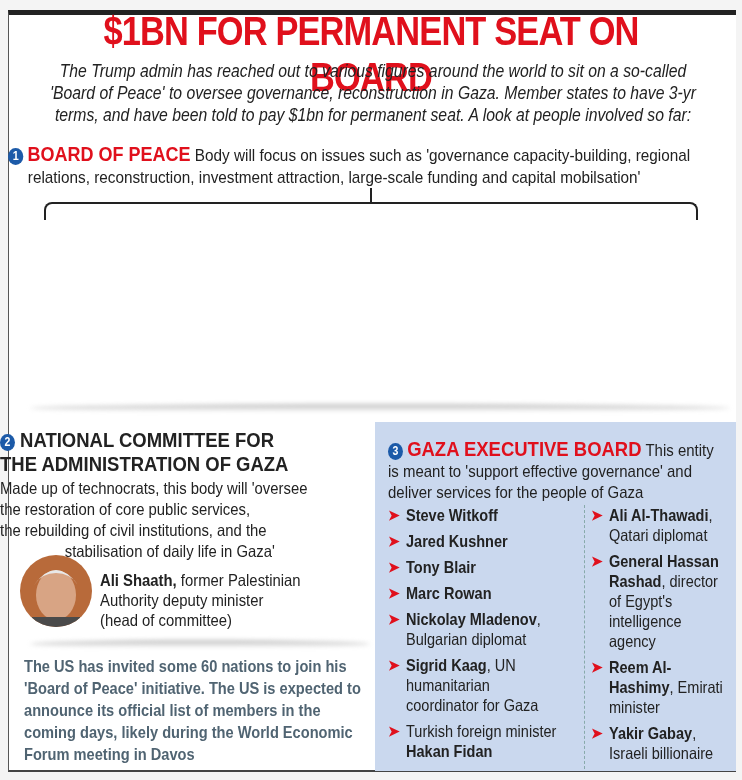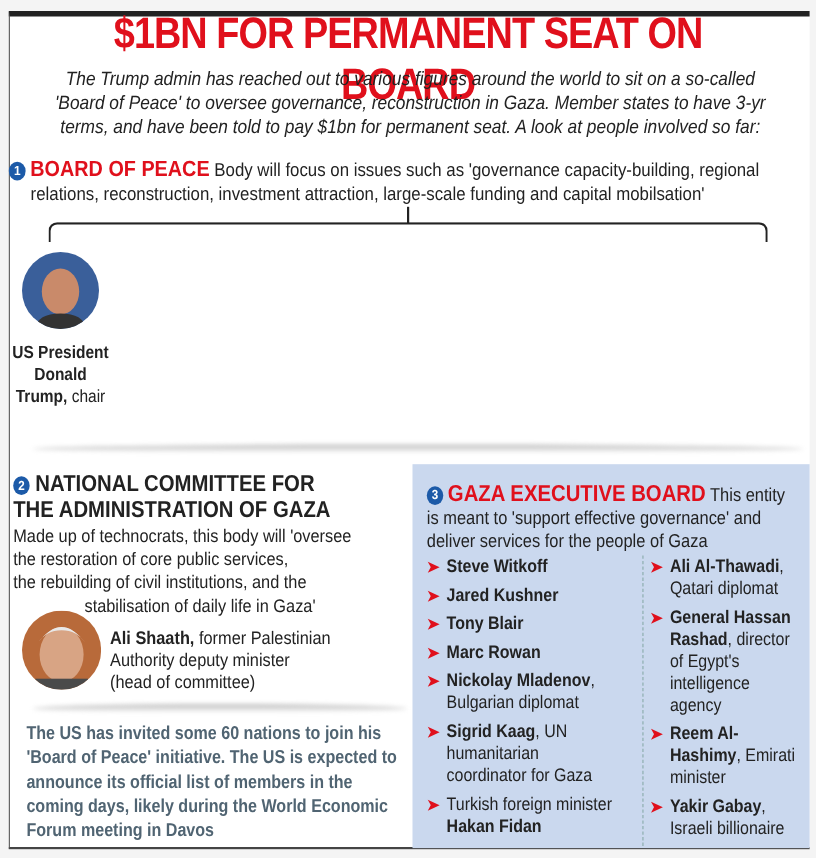--- a/index.html
+++ b/index.html
@@ -14,21 +14,21 @@
   .sec1 .line2 { padding-left: 22px; display: block; }
   .bracket { position: absolute; left: 44px; top: 202px; width: 654px; height: 18px; border: 2px solid #222; border-bottom: none; border-radius: 8px 8px 0 0; }
   .bracket-stem { position: absolute; left: 370px; top: 188px; width: 2px; height: 15px; background: #222; }
   .people { position: absolute; left: 10px; top: 226px; width: 726px; display: flex; }
   .person { width: 90.5px; display: flex; flex-direction: column; align-items: center; border-right: 1px dashed #bbb; height: 182px; }
   .person:last-child { border-right: none; }
   .avatar { width: 70px; height: 70px; border-radius: 50%; margin-top: 3px; overflow: hidden; position: relative; }
   .caption { margin-top: 12px; text-align: center; font-size: 16px; line-height: 20px; transform: scaleX(0.88); width: 104px; }
   .caption b { font-weight: 700; }
   .shadow-bar { position: absolute; height: 8px; background: linear-gradient(#bbb, rgba(255,255,255,0)); border-radius: 50%; filter: blur(2px); }
-  .sec2 { position: absolute; left: 12px; top: 428px; width: 360px; }
+  .sec2 { position: absolute; left: 0; top: 428px; width: 360px; }
   .sec2 .h { font-size: 21px; font-weight: 700; line-height: 24px; color: #222; transform: scaleX(0.88); transform-origin: left; width: 420px; }
   .sec2 .body { font-size: 16.5px; line-height: 21px; transform: scaleX(0.9); transform-origin: left; width: 400px; margin-top: 2px; }
   .sec2 .indent { padding-left: 72px; }
   .shaath { position: absolute; left: 20px; top: 555px; width: 72px; height: 72px; border-radius: 50%; overflow: hidden; }
   .shaath-cap { position: absolute; left: 100px; top: 570px; font-size: 16.5px; line-height: 20px; transform: scaleX(0.9); transform-origin: left; width: 300px; }
   .footnote { position: absolute; left: 24px; top: 656px; width: 400px; font-size: 17px; font-weight: 700; line-height: 22px; color: #506472; transform: scaleX(0.86); transform-origin: left; }
   .blue { position: absolute; left: 375px; top: 422px; width: 361px; height: 349px; background: #cad8ee; }
   .sec3-h { position: absolute; left: 388px; top: 438px; width: 400px; font-size: 17px; line-height: 21px; transform: scaleX(0.88); transform-origin: left; }
   .sec3-h .red { font-size: 21px; }
   .col { position: absolute; top: 505px; font-size: 16.5px; line-height: 20px; }
@@ -52,28 +52,20 @@
   <span class="num">1</span>
   <span class="red head">BOARD OF PEACE</span>
   <span>Body will focus on issues such as 'governance capacity-building, regional</span>
   <span class="line2">relations, reconstruction, investment attraction, large-scale funding and capital mobilsation'</span>
 </div>
 
 <div class="bracket-stem"></div>
 <div class="bracket"></div>
 
 <div class="people">
-    <div class="person">
-      <div class="avatar"><svg width="70" height="70" viewBox="0 0 70 70">
-          <rect width="70" height="70" fill="#3a5f9a"></rect>
-          <ellipse cx="35" cy="36" rx="17" ry="21" fill="#c98a6a"></ellipse>
-          <path d="M12 70 Q14 56 35 56 Q56 56 58 70Z" fill="#333"></path>
-        </svg></div>
-      <div class="caption"><b>US President Donald Trump,</b><span> chair</span></div>
-    </div>
   </div>
 
 <div class="shadow-bar" style="left:30px; top:404px; width:700px;"></div>
 
 <div class="blue"></div>
 
 <div class="sec2">
   <div class="h">
     <span class="num">2</span>
     <span>NATIONAL COMMITTEE FOR</span><br>

